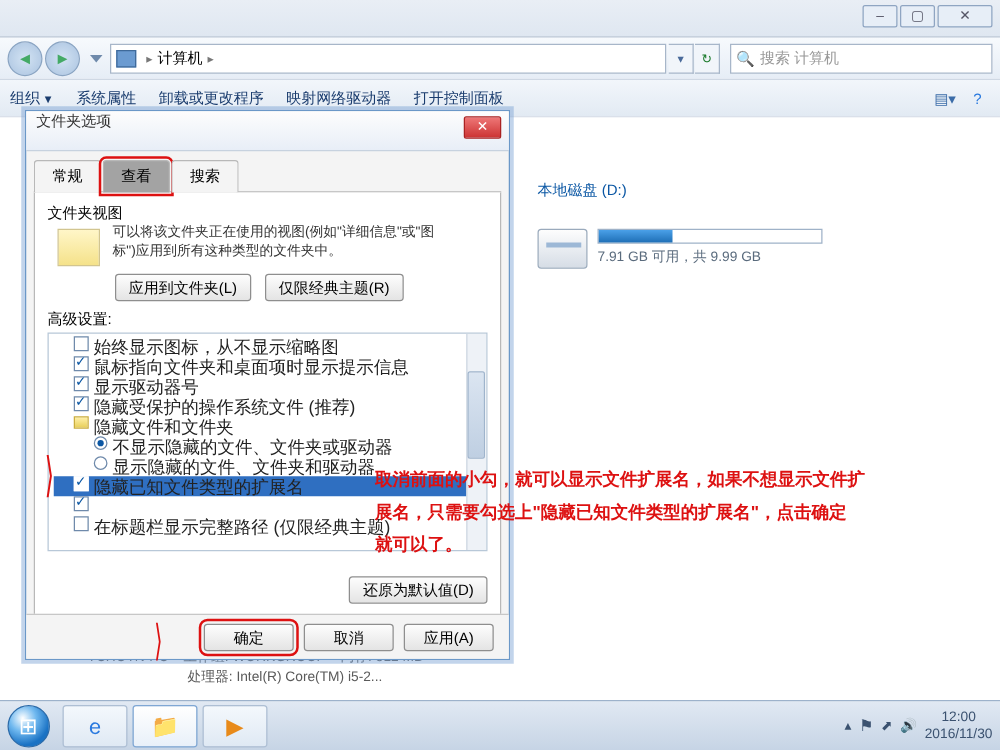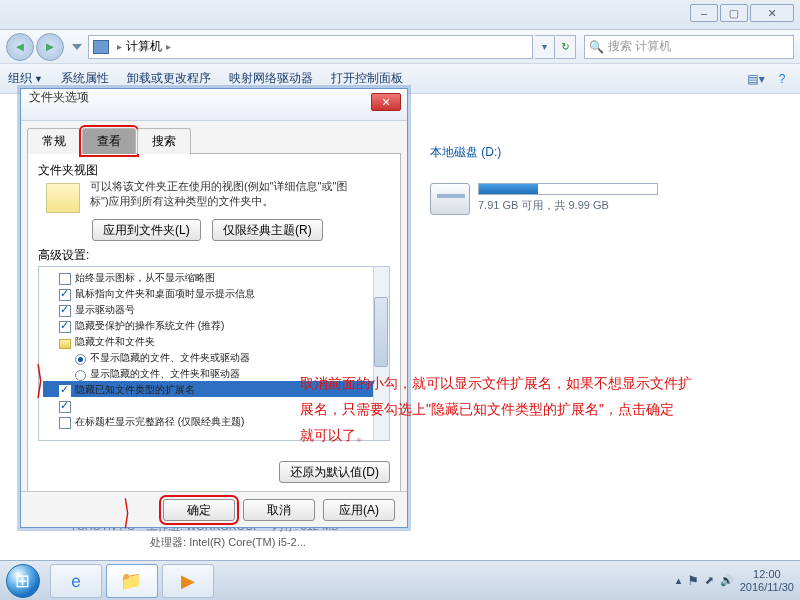--- a/index.html
+++ b/index.html
@@ -54,38 +54,38 @@
 .panel{margin:0 6px;background:#fff;border:1px solid #b8b8b8;border-top:none;height:360px;padding:8px 10px;overflow:hidden}
 .sect-title{font-size:12px;margin-bottom:0}
 .fold-desc{display:flex;align-items:flex-start;margin-left:8px}
 .fold-icon{width:34px;height:30px;border:1px solid #d2c590;background:linear-gradient(#fff6c8,#f5e28a);margin:4px 10px 0 0}
 .fold-desc .txt{font-size:11px;color:#333;line-height:15px;width:270px}
 .btn{display:inline-block;min-width:88px;height:22px;border:1px solid #8e8e8e;background:linear-gradient(#fdfdfd,#e4e4e4);border-radius:3px;text-align:center;line-height:20px;font-size:12px;padding:0 10px}
 .btn-row{margin:6px 0 2px 54px}
 .btn-row .btn{margin-right:8px}
 .adv-title{font-size:12px;margin:6px 0 2px 0}
 .settings-box{border:1px solid #b8c8d8;background:#fff;height:175px;overflow:hidden;padding:2px 4px;position:relative}
-.settings-box .line{display:flex;align-items:flex-end;height:16px;font-size:10px;color:#222;white-space:nowrap}
+.settings-box .line{display:flex;align-items:flex-start;height:16px;font-size:14px;color:#222;white-space:nowrap}
 .line .sp{display:inline-block}
 .cb{width:12px;height:12px;border:1px solid #6f8aab;background:#fff;margin-right:4px;position:relative;flex:0 0 12px}
 .cb.checked::after{content:"✓";position:absolute;left:0;top:-3px;font-size:11px;color:#0b57a4}
 .rb{width:11px;height:11px;border:1px solid #6f8aab;border-radius:50%;margin-right:4px;position:relative;flex:0 0 11px}
 .rb.checked::after{content:"";position:absolute;left:2px;top:2px;width:5px;height:5px;border-radius:50%;background:#0b57a4}
 .folder-mini{width:12px;height:10px;background:linear-gradient(#fff0a8,#e8cf5a);border:1px solid #caad3e;margin-right:4px;flex:0 0 12px}
 .hilite-row{background:#2f6fc1;color:#fff}
 .hilite-row .cb{border-color:#fff}
 .sb-track{position:absolute;right:0;top:0;width:16px;height:100%;background:#eef2f7;border-left:1px solid #cdd6e1}
 .sb-thumb{position:absolute;right:1px;top:30px;width:14px;height:70px;background:linear-gradient(#dbe5f1,#bfcfe2);border:1px solid #9fb4cc;border-radius:2px}
 .btn-restore{float:right;margin-top:20px}
 .dlg-bot{position:absolute;left:0;right:0;bottom:0;height:36px;border-top:1px solid #c7c7c7;background:#f4f4f4;display:flex;align-items:center;justify-content:flex-end;gap:8px;padding-right:12px}
 .dlg-bot .btn{min-width:72px}
 .btn.hilite{outline:2px solid #d11;outline-offset:2px}
 
 
-.ann-text{position:absolute;left:300px;top:276px;width:450px;color:#d11;font-size:14px;line-height:26px;font-weight:400}
+.ann-text{position:absolute;left:300px;top:276px;width:450px;color:#d11;font-size:14px;line-height:26px;font-weight:700}
 .ann-curl1{position:absolute;left:32px;top:264px;color:#d11;font-size:38px;font-family:serif;transform:scaleX(.5)}
 .ann-curl2{position:absolute;left:120px;top:398px;color:#d11;font-size:34px;font-family:serif;transform:scaleX(.5)}
 
 
 .taskbar{position:absolute;left:0;bottom:0;width:800px;height:40px;background:linear-gradient(#e1e9f3,#c6d4e5);border-top:1px solid #9db2cb;display:flex;align-items:center}
 .start{width:46px;height:40px;display:flex;align-items:center;justify-content:center}
 .orb{width:34px;height:34px;border-radius:50%;background:radial-gradient(circle at 35% 30%,#fff,#6fb8ef 35%,#1a72c4 70%);border:1px solid #2b6aa8;position:relative}
 .orb::before{content:"⊞";color:#fff;position:absolute;left:8px;top:5px;font-size:18px}
 .tbtn{width:52px;height:34px;margin-left:4px;border:1px solid #aebfd4;border-radius:3px;background:linear-gradient(#f4f8fc,#dfe9f4);display:flex;align-items:center;justify-content:center;font-size:18px}
 .tbtn.explorer{background:linear-gradient(#fff,#e8f0f9);border-color:#7fa7d4}

